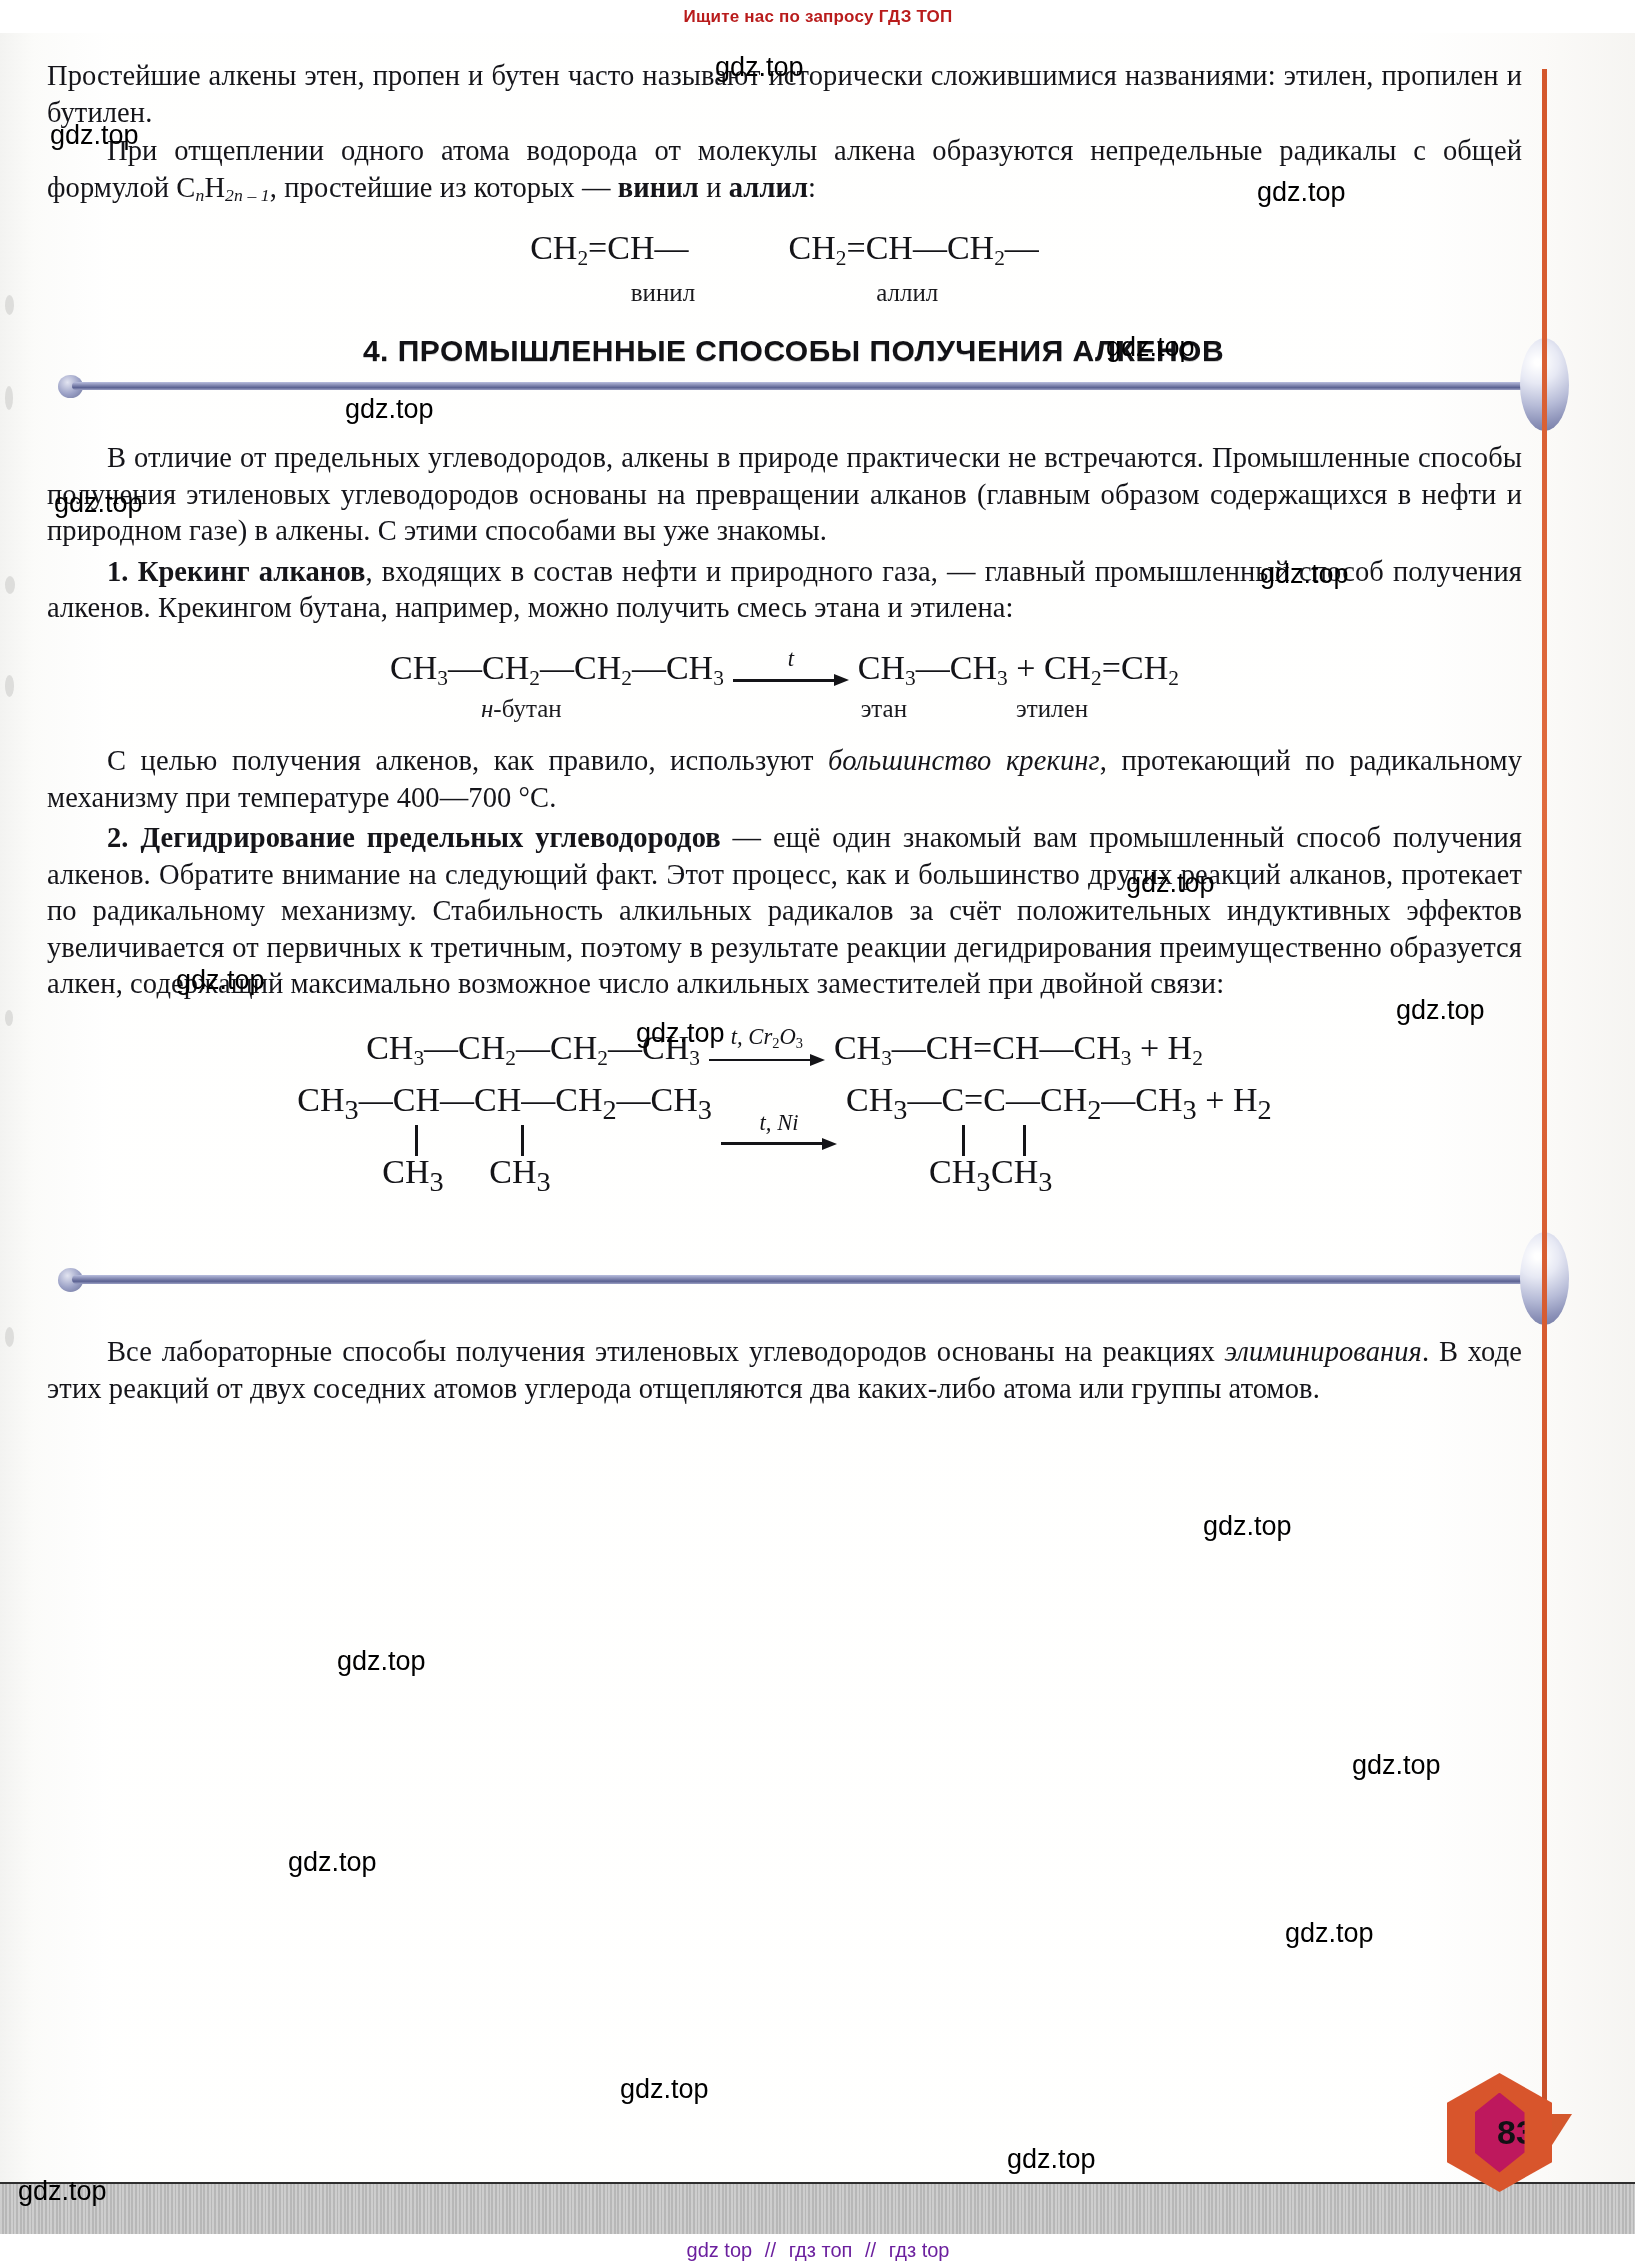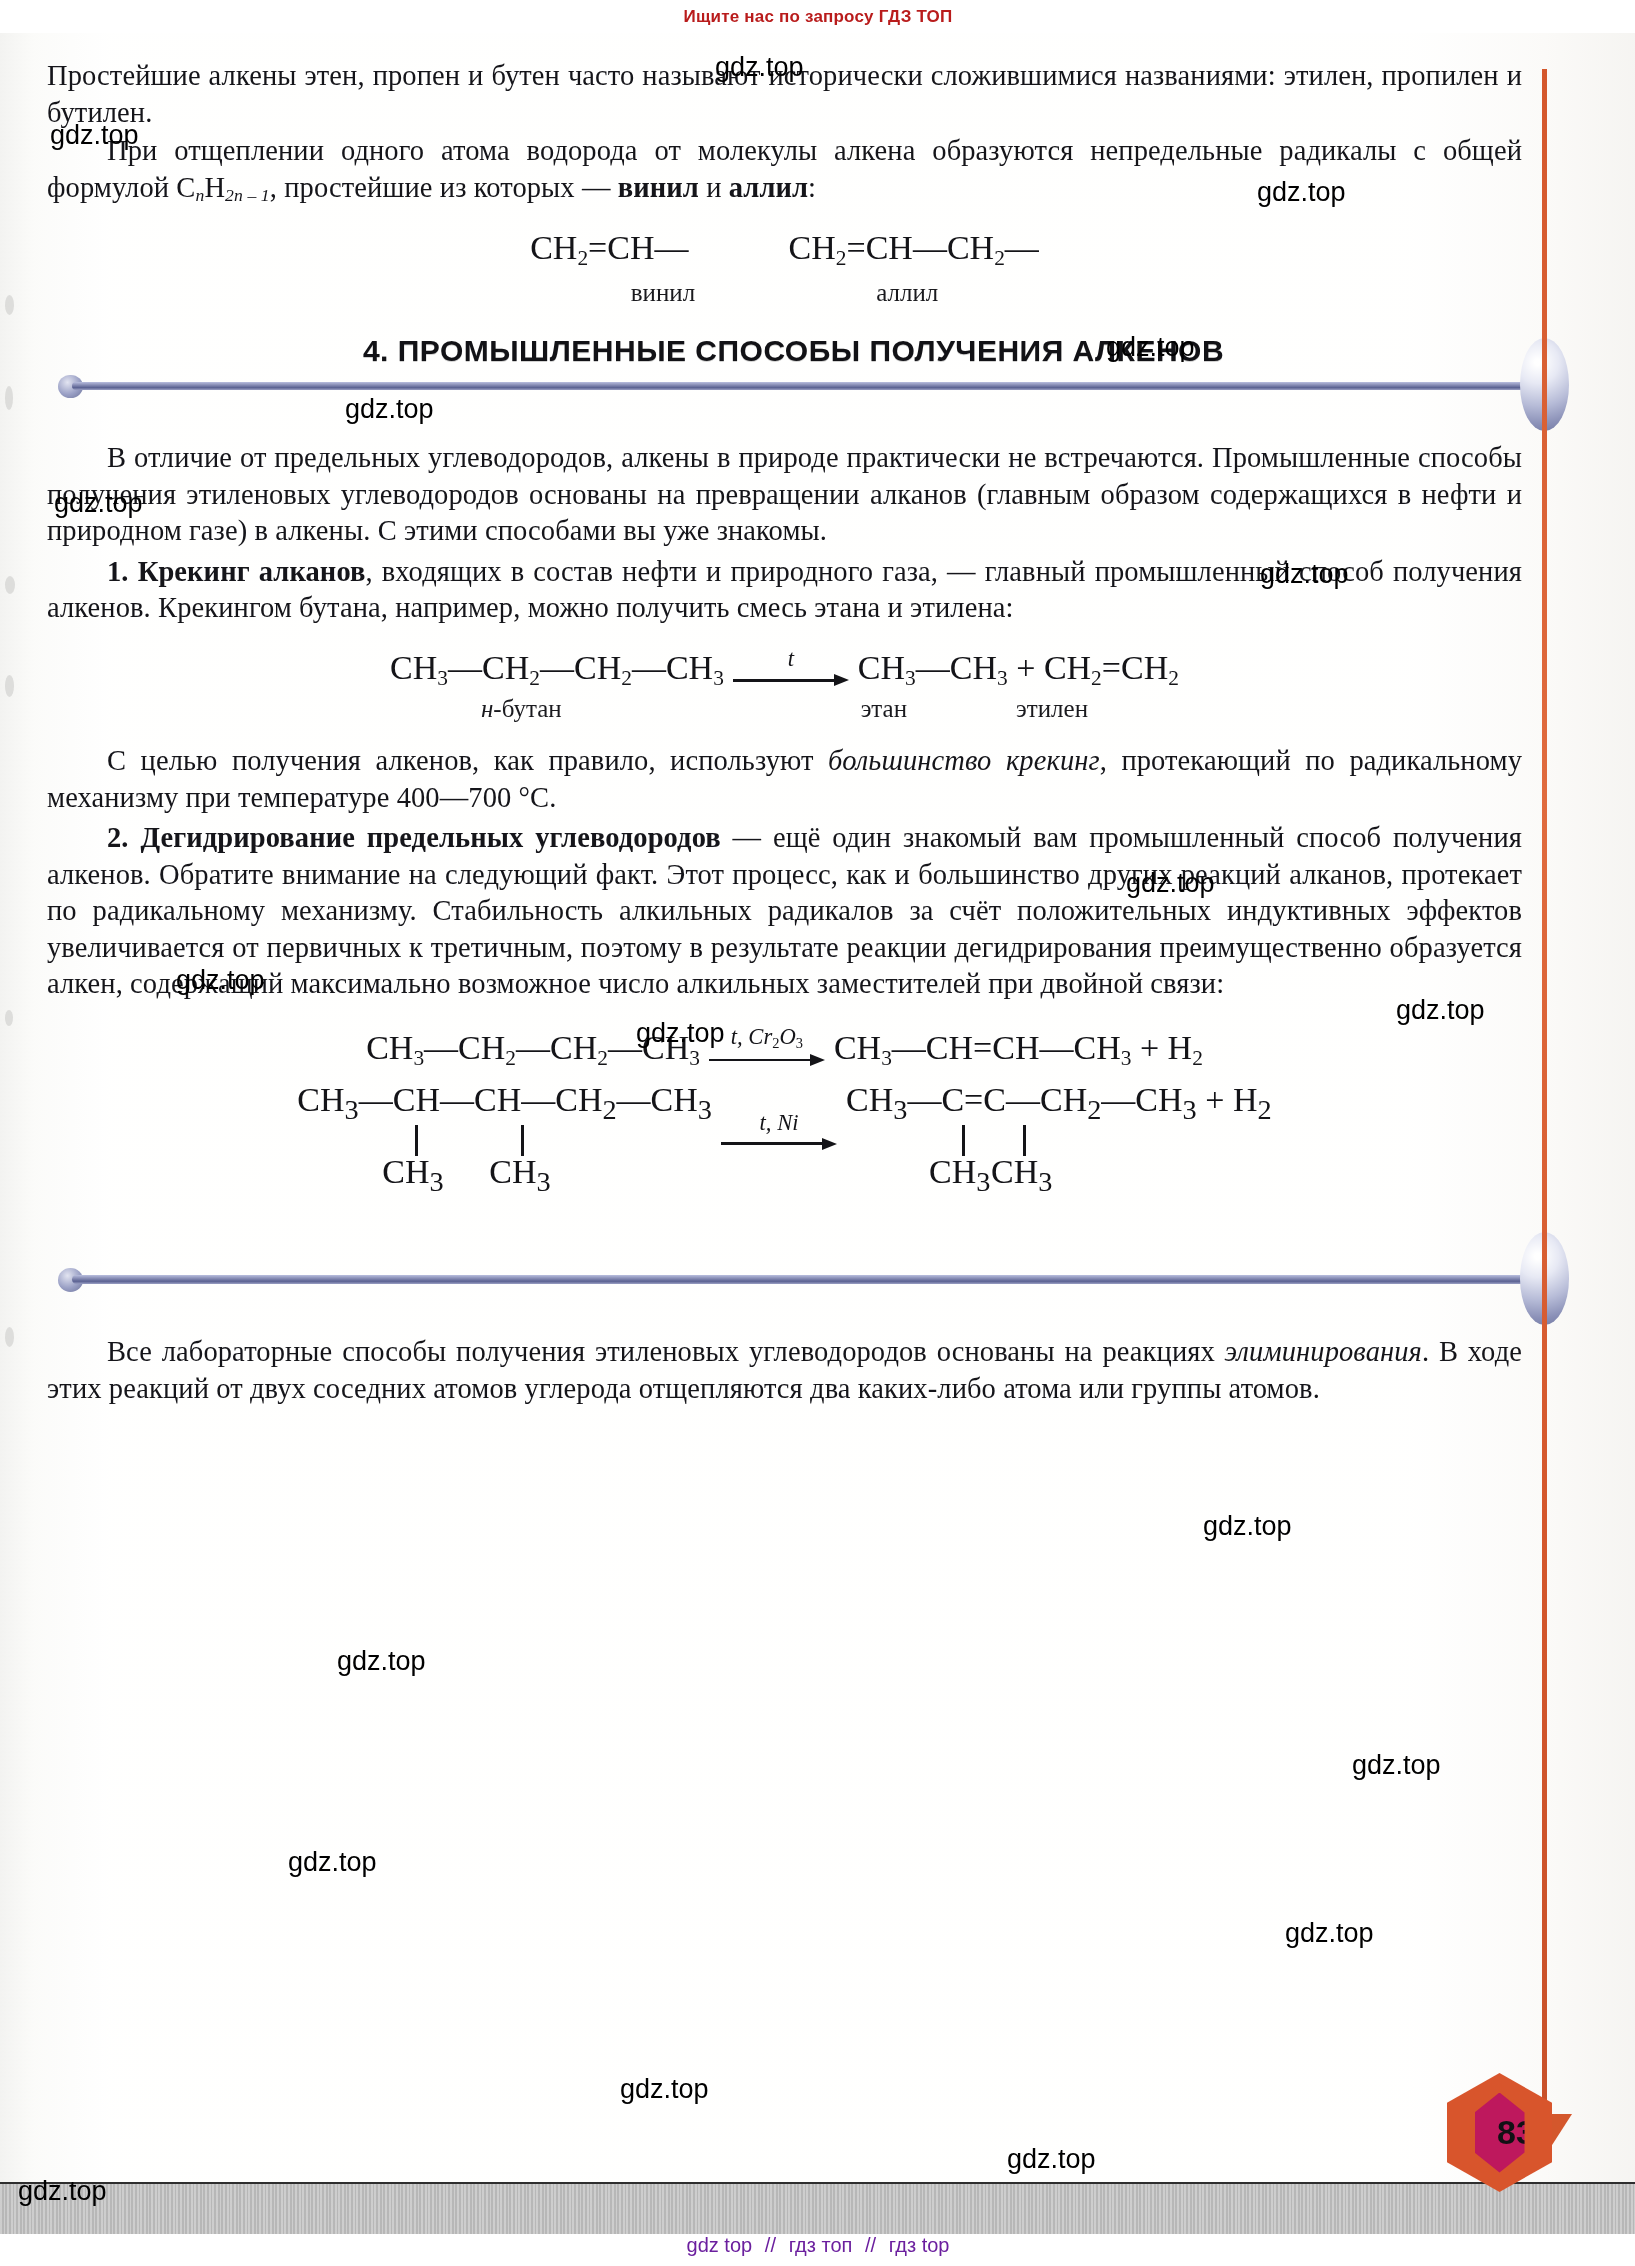--- a/index.html
+++ b/index.html
@@ -163,21 +163,21 @@
     position:absolute; left:0; top:2182px; width:1636px; height:52px;
     background:#bdbdbd;
     border-top:2.7px solid #2e2e2e;
   }
   .grey-band::after{
     content:""; position:absolute; inset:0;
     background:repeating-linear-gradient(90deg,rgba(255,255,255,.25) 0 1.8px,rgba(0,0,0,.03) 1.8px 3.6px);
   }
   .footer-links{
     position:absolute; left:0; top:2234px; width:1636px; height:32px;
-    display:flex; align-items:flex-start; justify-content:center;
+    display:flex; align-items:center; justify-content:center;
     gap:12.7px;
     font-family:"Liberation Sans", sans-serif;
     font-size:20px; color:#6b1f9e;
   }
   .footer-links .sep{ color:#6b1f9e; }
 
   
   .wm{
     position:absolute; z-index:5;
     font-family:"Liberation Sans", sans-serif;

